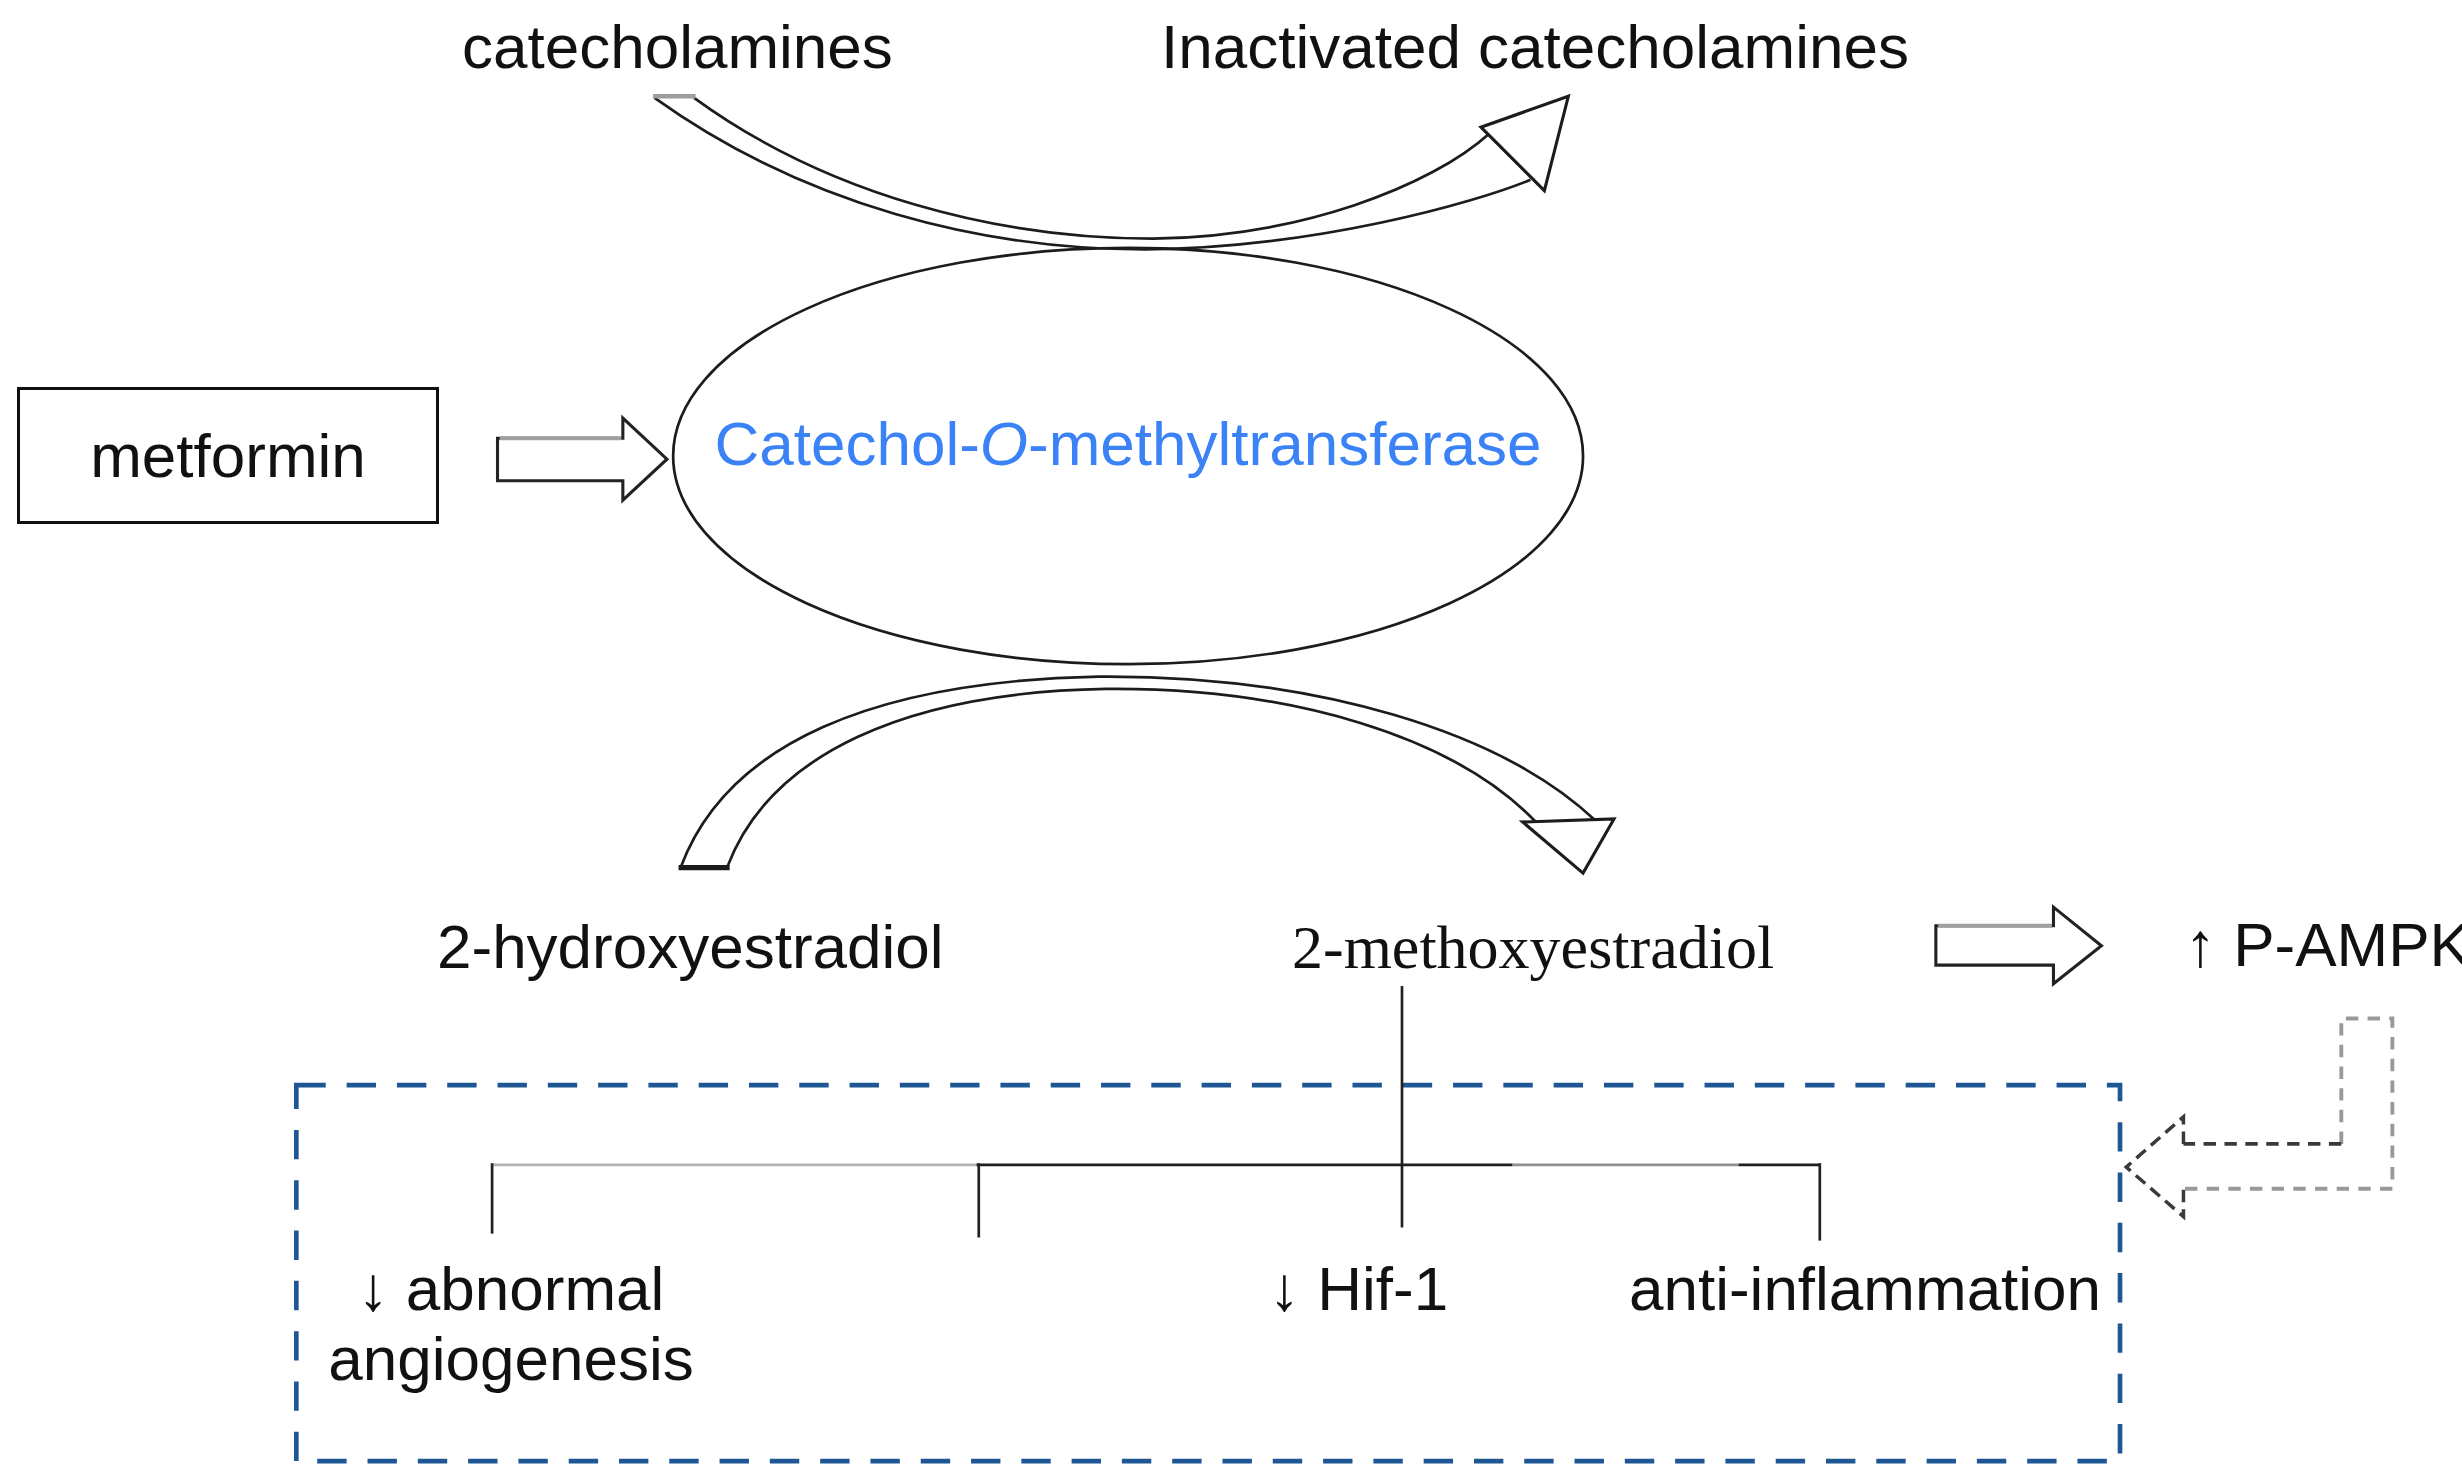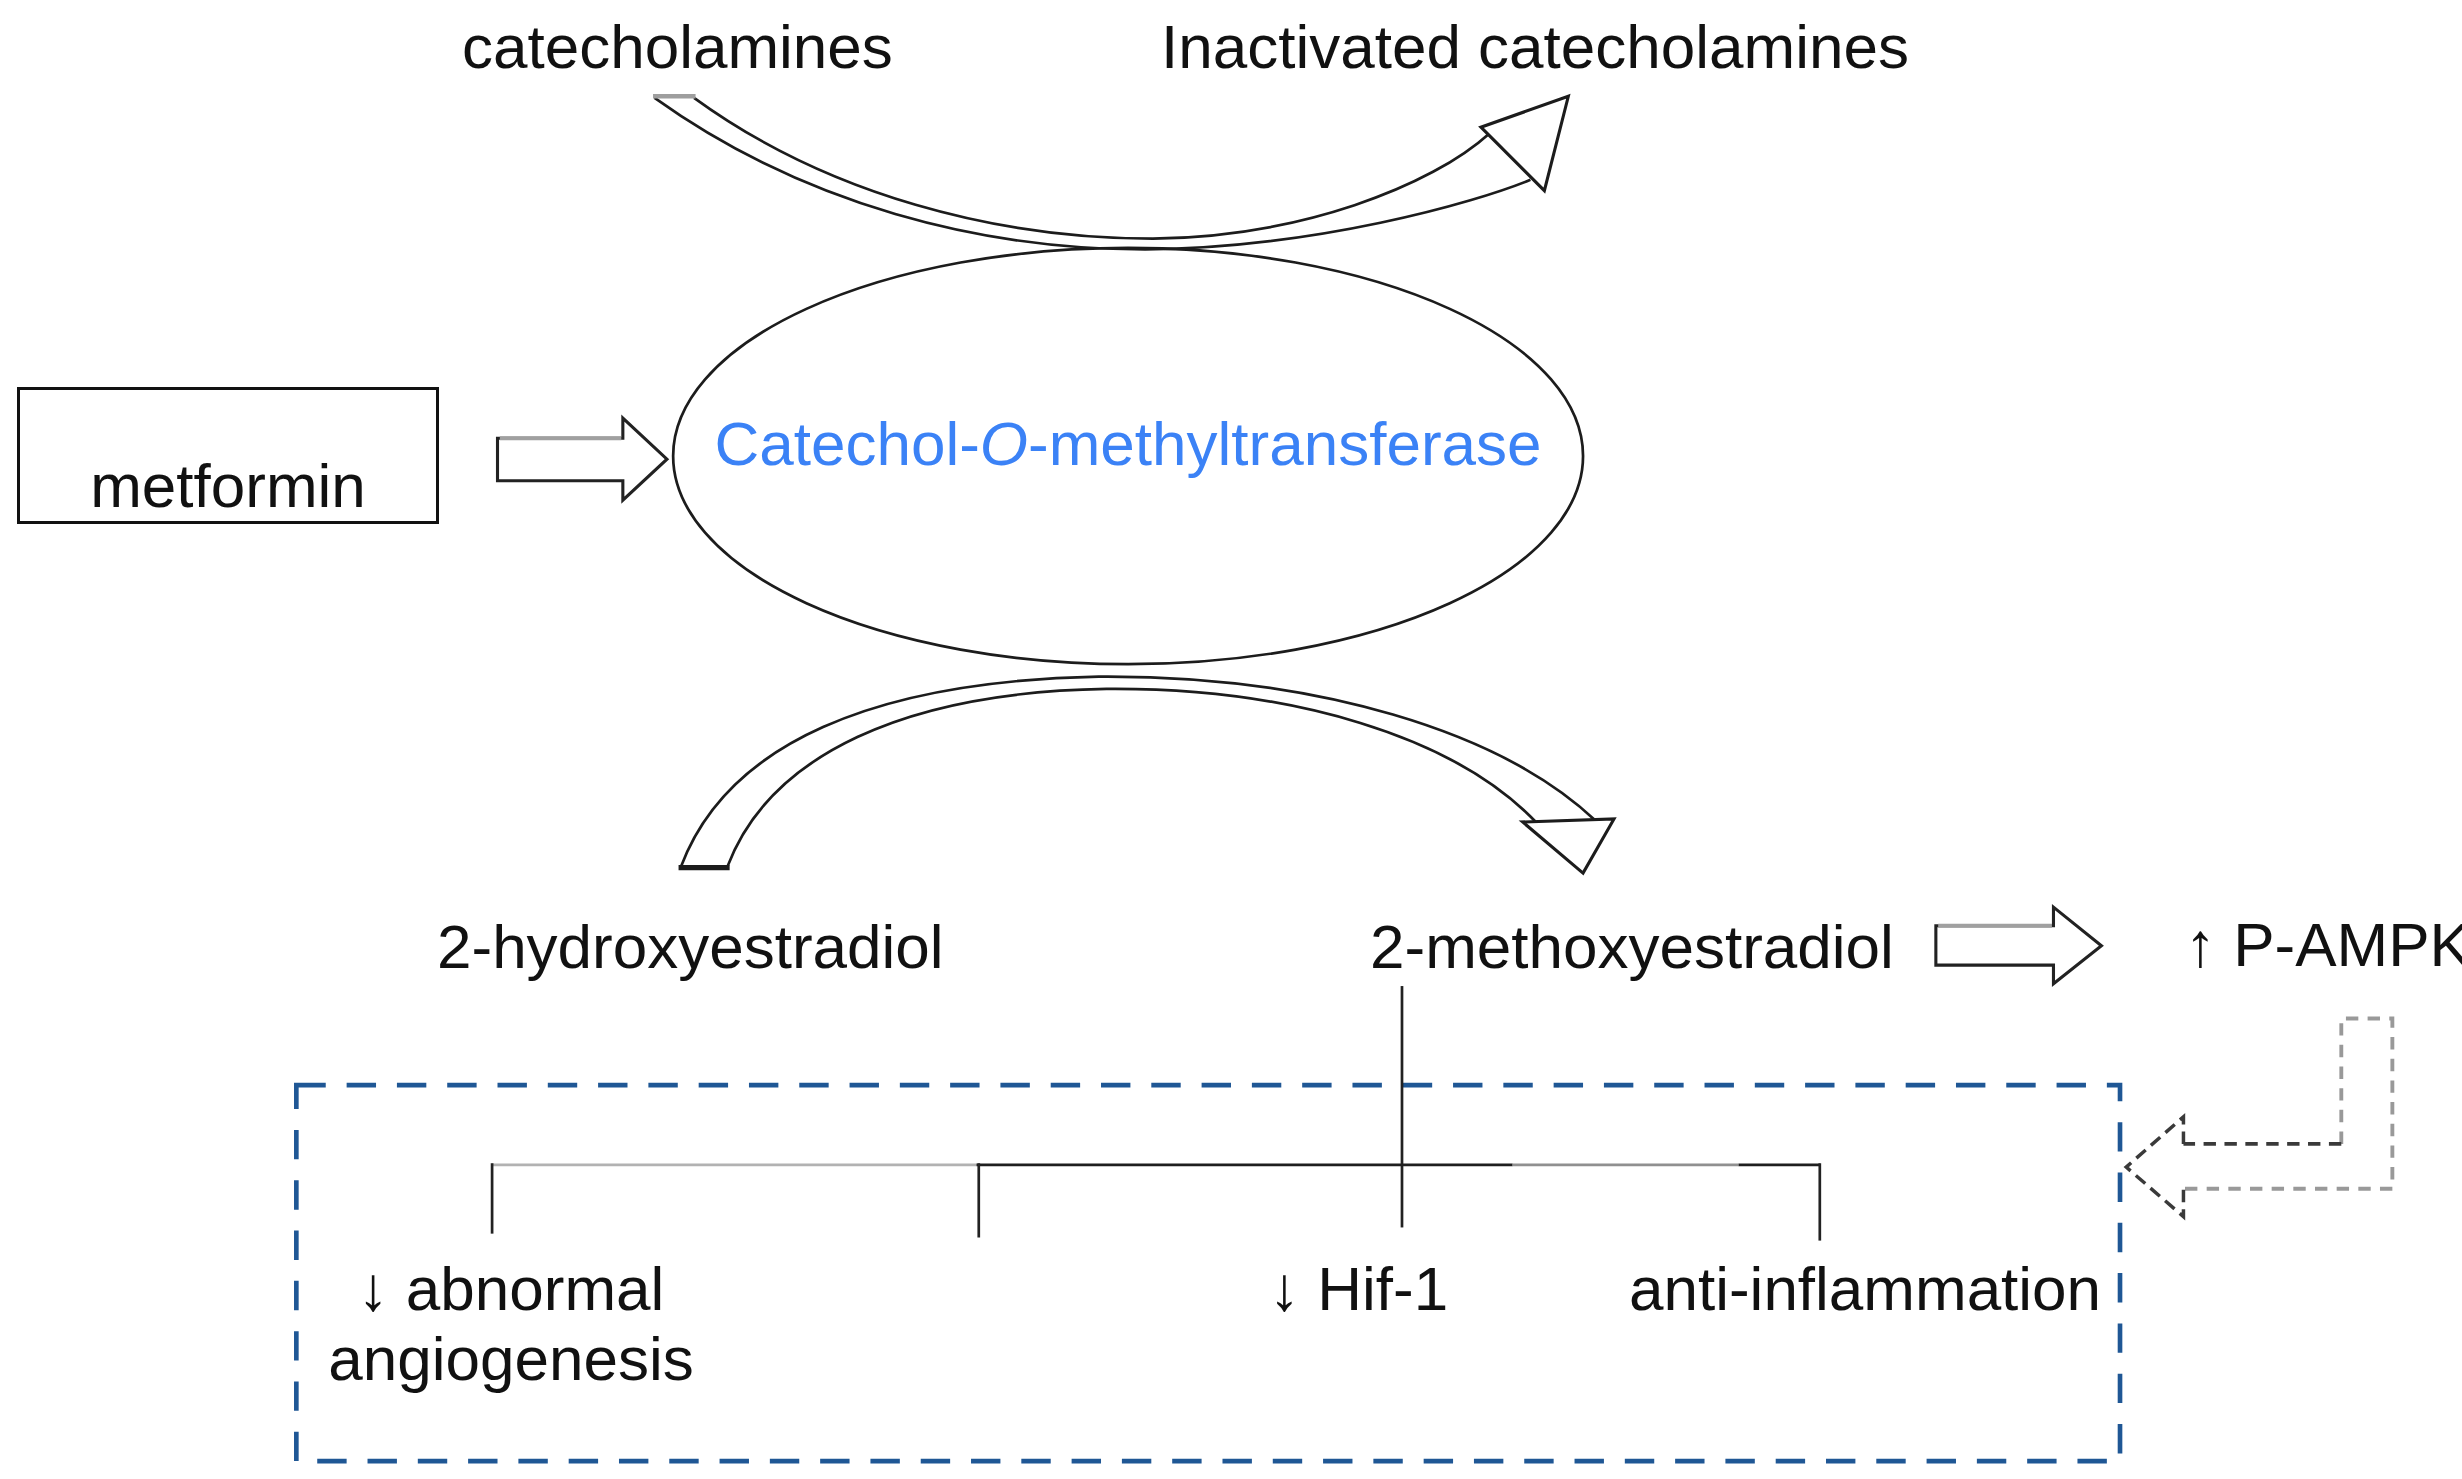--- a/index.html
+++ b/index.html
@@ -42,21 +42,21 @@
   .enzyme-label .italic-o { font-style: italic; }
   .metformin-box {
     position: absolute;
     left: 17px;
     top: 387px;
     width: 422px;
     height: 137px;
     border: 3.9px solid #111111;
     box-sizing: border-box;
     display: flex;
-    align-items: flex-end;
+    align-items: center;
     justify-content: center;
     font-size: 62px;
     color: #111111;
   }
   .effect {
     position: absolute;
     top: 1254px;
     font-size: 62px;
     line-height: 70px;
     color: #111111;
@@ -129,21 +129,21 @@
   <div class="enzyme-label">
     <span>Catechol-</span><span class="italic-o">O</span><span>-methyltransferase</span>
   </div>
 
   <div class="metformin-box">
     <span>metformin</span>
   </div>
 
   <div class="label" style="left:437px; top:916px;">2-hydroxyestradiol</div>
 
-  <div class="label" style="left:1370px; top:916px;">2-methoxyestradiol</div>
+  <div class="label" style="left:1292px; top:916px;font-family:Liberation Serif, serif;">2-methoxyestradiol</div>
 
   <div class="label" style="left:2185px; top:914px;">↑ P-AMPK</div>
 
   <div class="effect effect-1">
     <div>↓ abnormal</div>
     <div>angiogenesis</div>
   </div>
 
   <div class="effect effect-2">
   </div>

